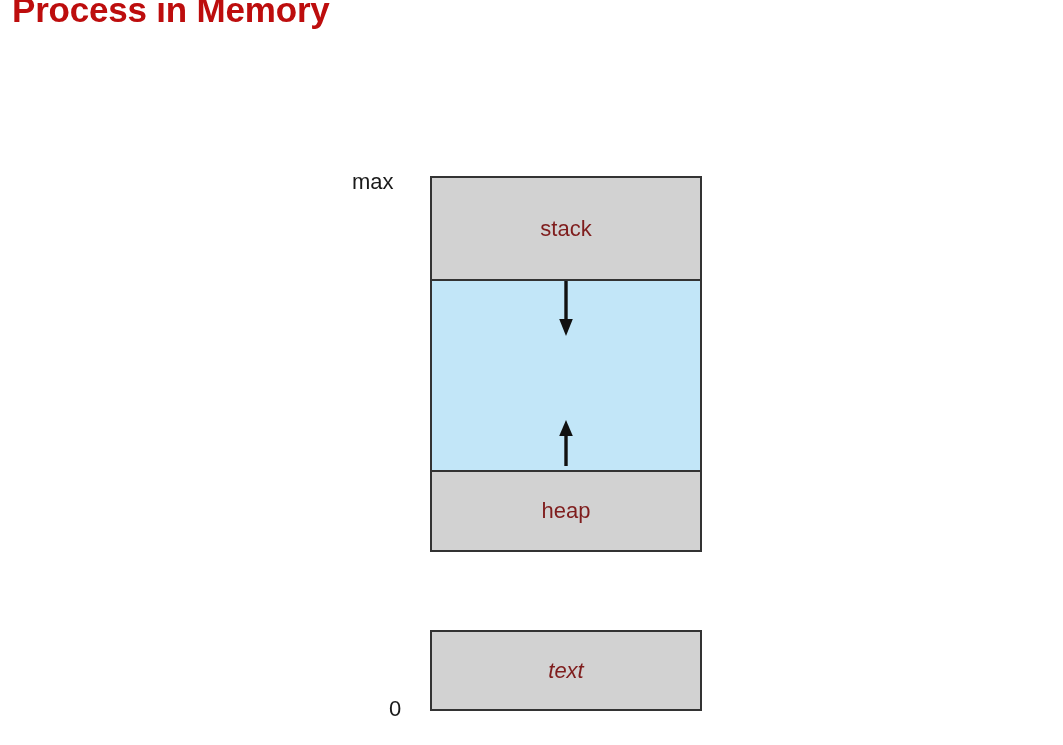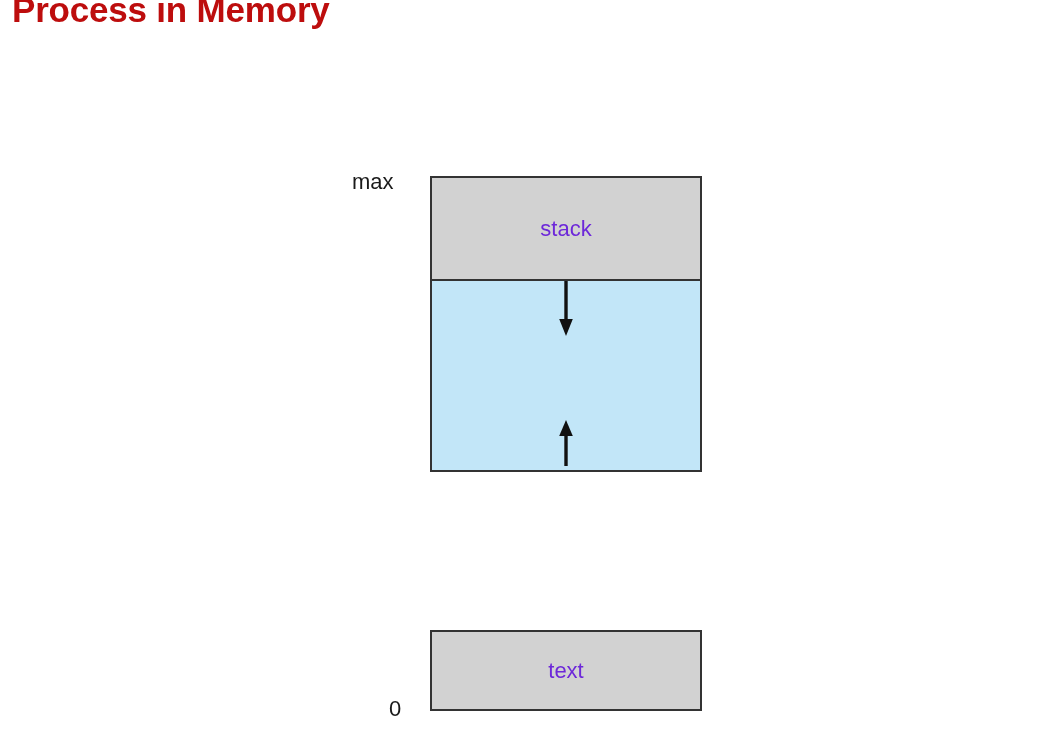--- a/index.html
+++ b/index.html
@@ -52,26 +52,26 @@
   }
 
   .mem-segment.gray  { background: #D2D2D2; }
   .mem-segment.blue  { background: #C2E6F8; }
 
   
   #seg-stack { top: 0px;   height: 105px; }
   #seg-free  { top: 103px; height: 193px; }
   #seg-heap  { top: 294px; height: 82px;  }
   #seg-data  { top: 374px; height: 82px;  }
-  #seg-text  { top: 454px; height: 81px;  }
+  #seg-text  { top: 454px; height: 81px; font-style: italic;  }
 
   .seg-label {
     font-family: "Liberation Sans", sans-serif;
     font-size: 22px;
-    color: #6d28d9;
+    color: #7f1d1d;
     line-height: 1;
     user-select: none;
   }
 
   
   .axis-label {
     position: absolute;
     font-family: "Liberation Sans", sans-serif;
     font-size: 22px;
     color: #1a1a1a;
@@ -126,20 +126,23 @@
       <span id="arrow-up">
         <svg width="22" height="46" viewBox="0 0 22 46" aria-hidden="true">
           <line x1="11" y1="46" x2="11" y2="12" stroke="#111111" stroke-width="3.4"></line>
           <polygon points="11,0 4.2,16 17.8,16" fill="#111111"></polygon>
         </svg>
       </span>
 
       <span class="seg-label"></span>
     </div>
 
+    <div class="mem-segment gray" id="seg-heap">
+      <span class="seg-label">heap</span>
+    </div>
 
 
     <div class="mem-segment gray" id="seg-text">
       <span class="seg-label">text</span>
     </div>
   </div>
 
   <div id="axis-labels">
     <div id="label-max-pos" class="axis-label">max</div>
     <div id="label-zero-pos" class="axis-label">0</div>

